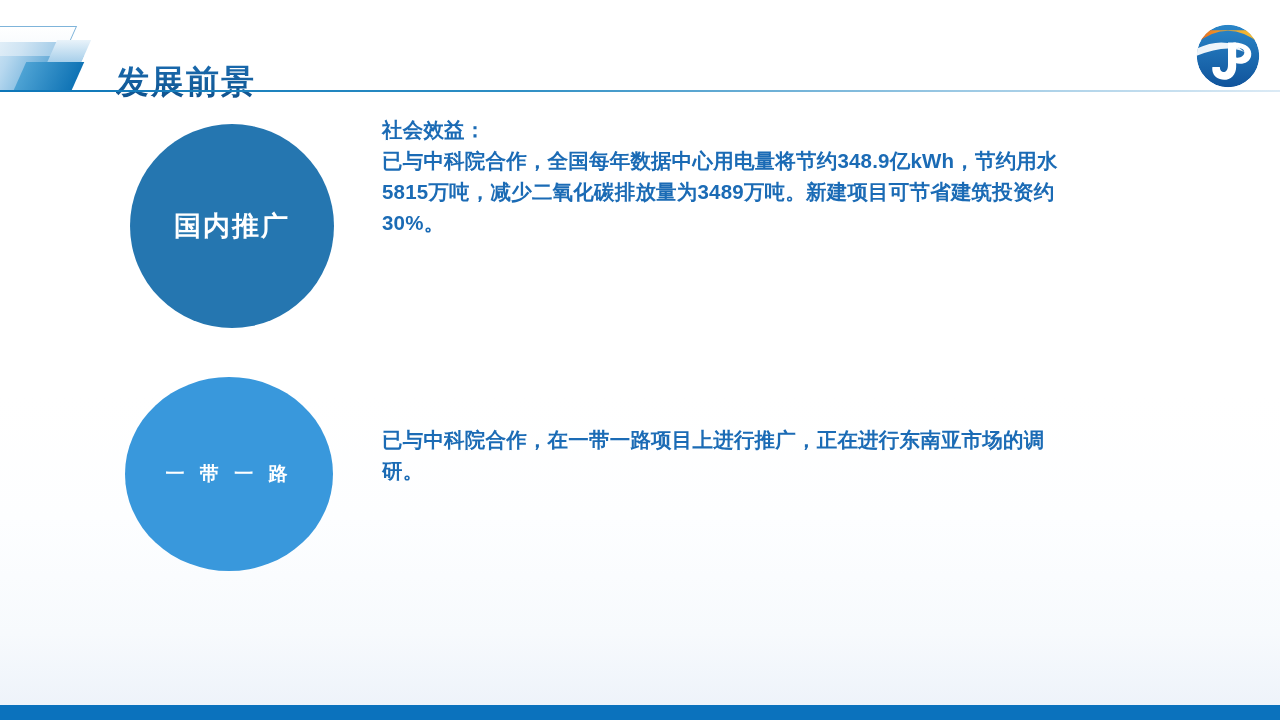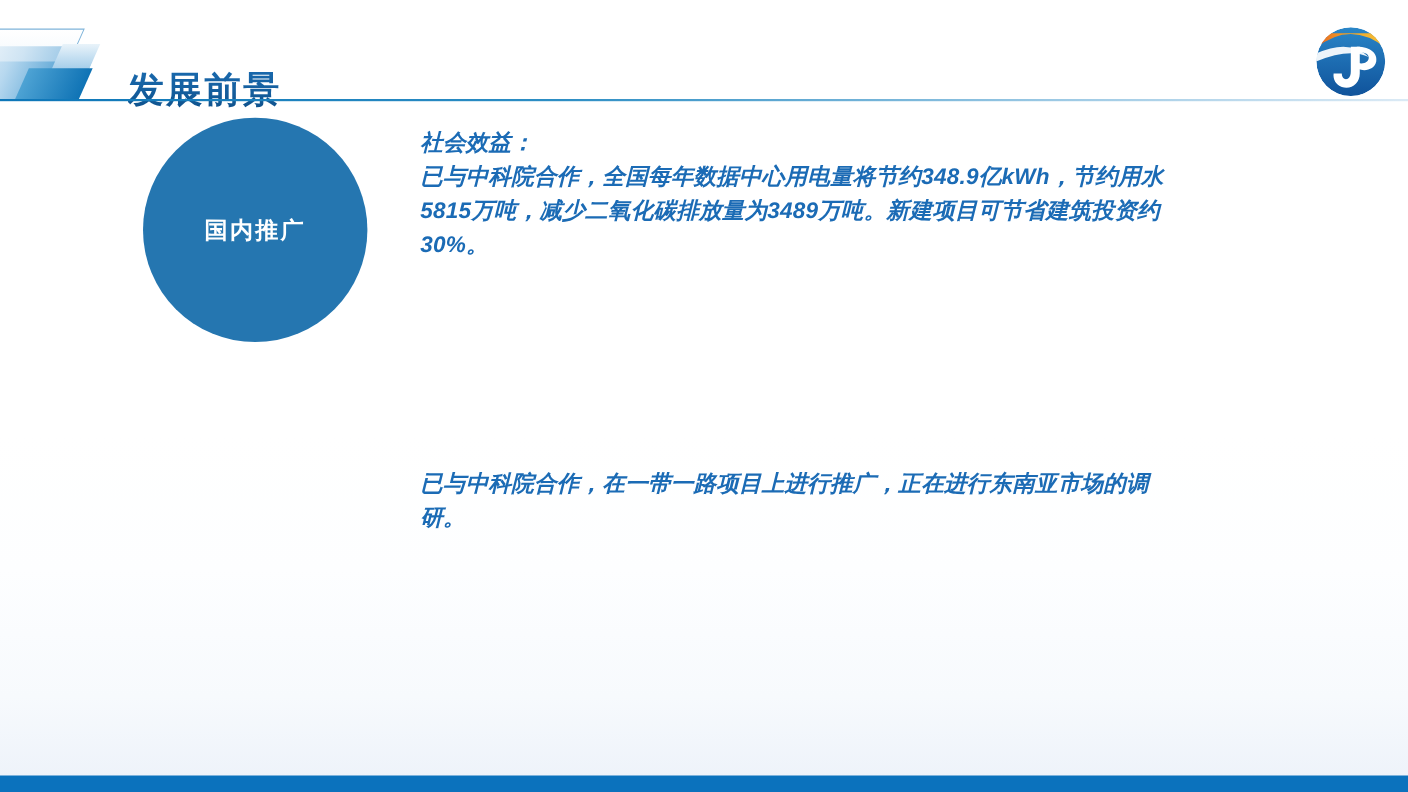--- a/index.html
+++ b/index.html
@@ -104,24 +104,24 @@
   .bubble {
     position: absolute;
     border-radius: 50%;
     display: flex;
     align-items: center;
     justify-content: center;
     color: #ffffff;
     font-weight: bold;
   }
   .bubble-domestic {
-    left: 130px; top: 107px;
+    left: 130px; top: 124px;
     width: 204px; height: 204px;
     background: #2576b0;
-    font-size: 21px;
+    font-size: 27px;
     letter-spacing: 2px;
     text-align: center;
   }
   .bubble-belt-road {
     left: 125px; top: 377px;
     width: 208px; height: 194px;
     background: #3998dc;
     font-size: 19px;
     letter-spacing: 5px;
   }
@@ -140,21 +140,20 @@
     top: 114px;
     width: 676px;
   }
   .block-belt-road {
     left: 382px;
     top: 424px;
     width: 676px;
   }
   .body-block p {
     margin: 0;
-    font-style: italic;
   }
 
   
   .footer-bar {
     position: absolute;
     left: 0;
     top: 705px;
     width: 1280px;
     height: 15px;
     background: #0b72bd;
@@ -203,20 +202,23 @@
       </svg>
     </div>
 
     <div class="header-rule"></div>
   </div>
 
   <div class="bubble bubble-domestic">
     <span>国内推广</span>
   </div>
 
+  <div class="bubble bubble-belt-road">
+    <span>一 带 一 路</span>
+  </div>
 
   <div class="body-block block-benefits">
     <p>社会效益：</p>
     <p>已与中科院合作，全国每年数据中心用电量将节约348.9亿kWh，节约用水5815万吨，减少二氧化碳排放量为3489万吨。新建项目可节省建筑投资约30%。</p>
   </div>
 
   <div class="body-block block-belt-road">
     <p>已与中科院合作，在一带一路项目上进行推广，正在进行东南亚市场的调研。</p>
   </div>
 

